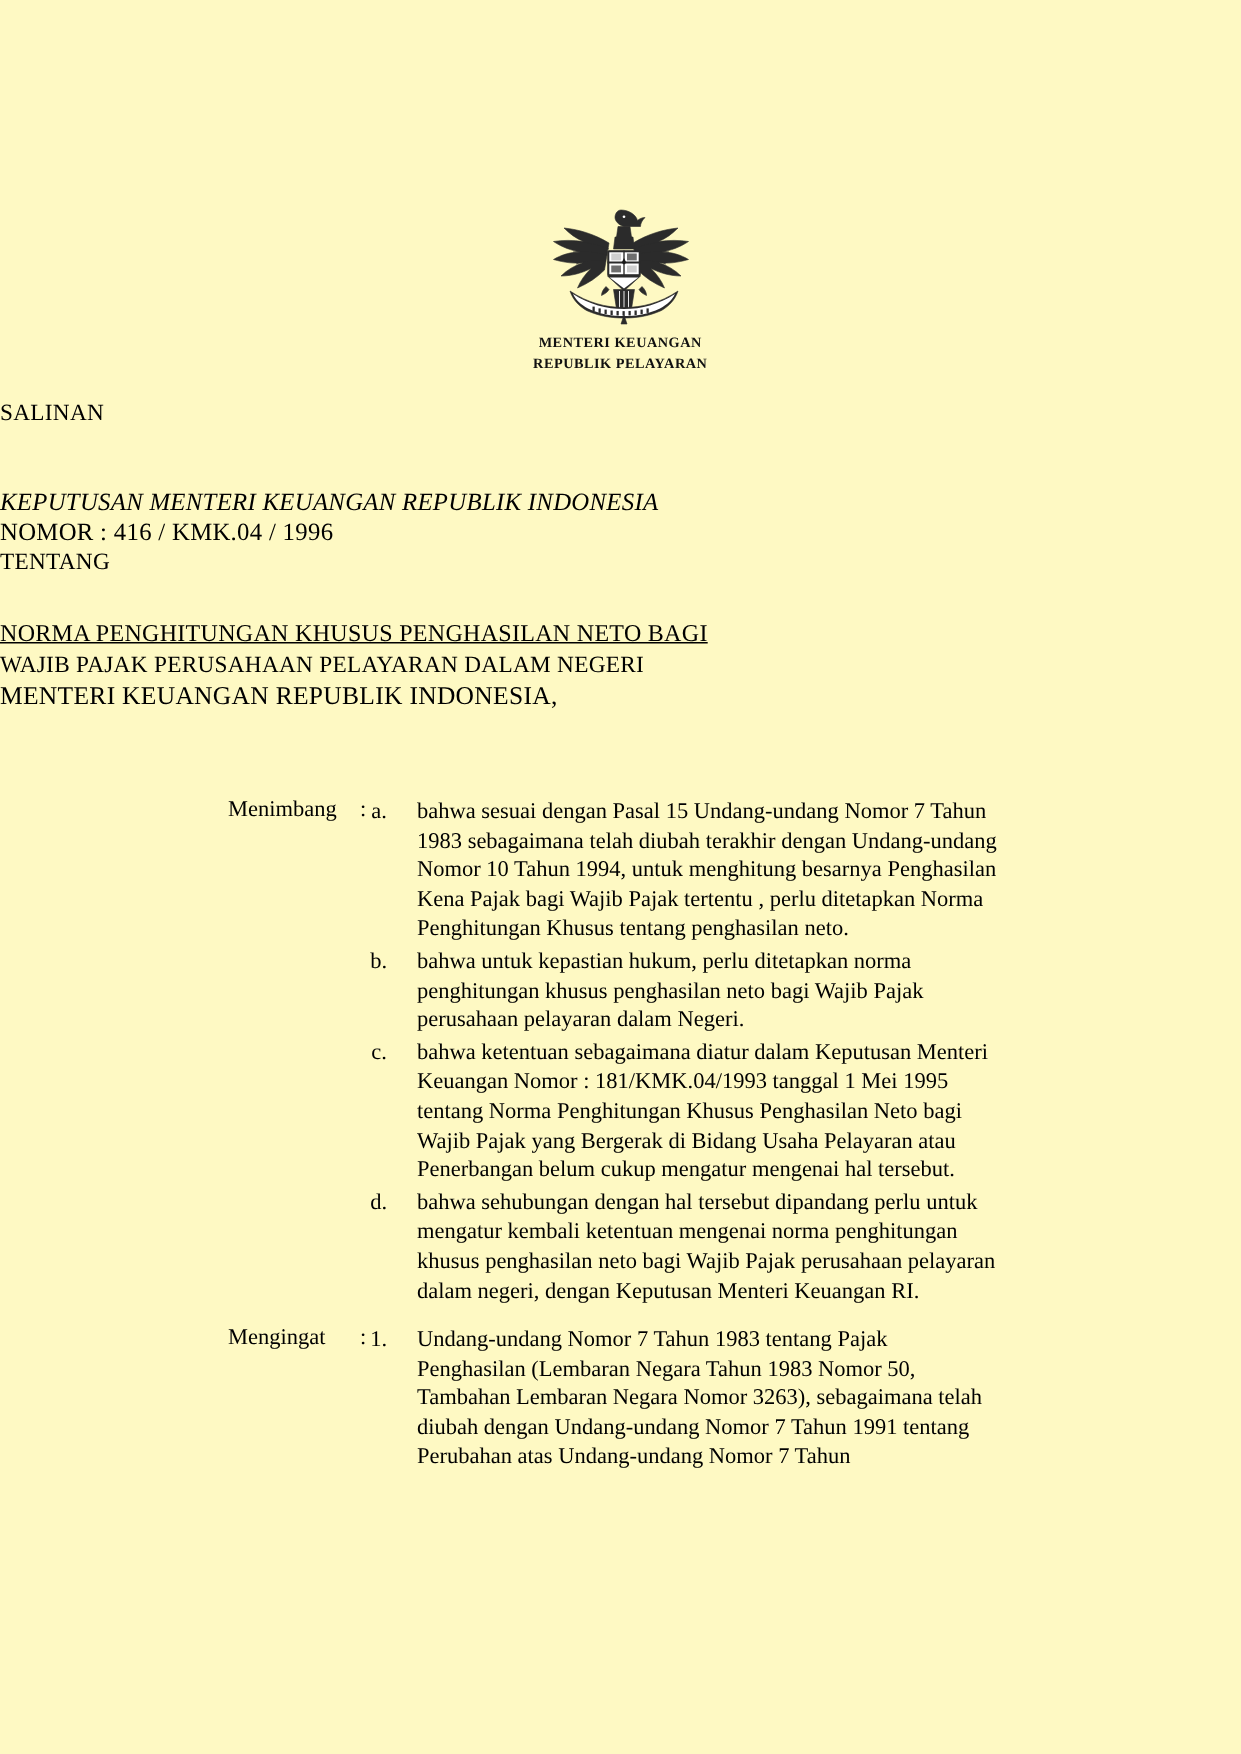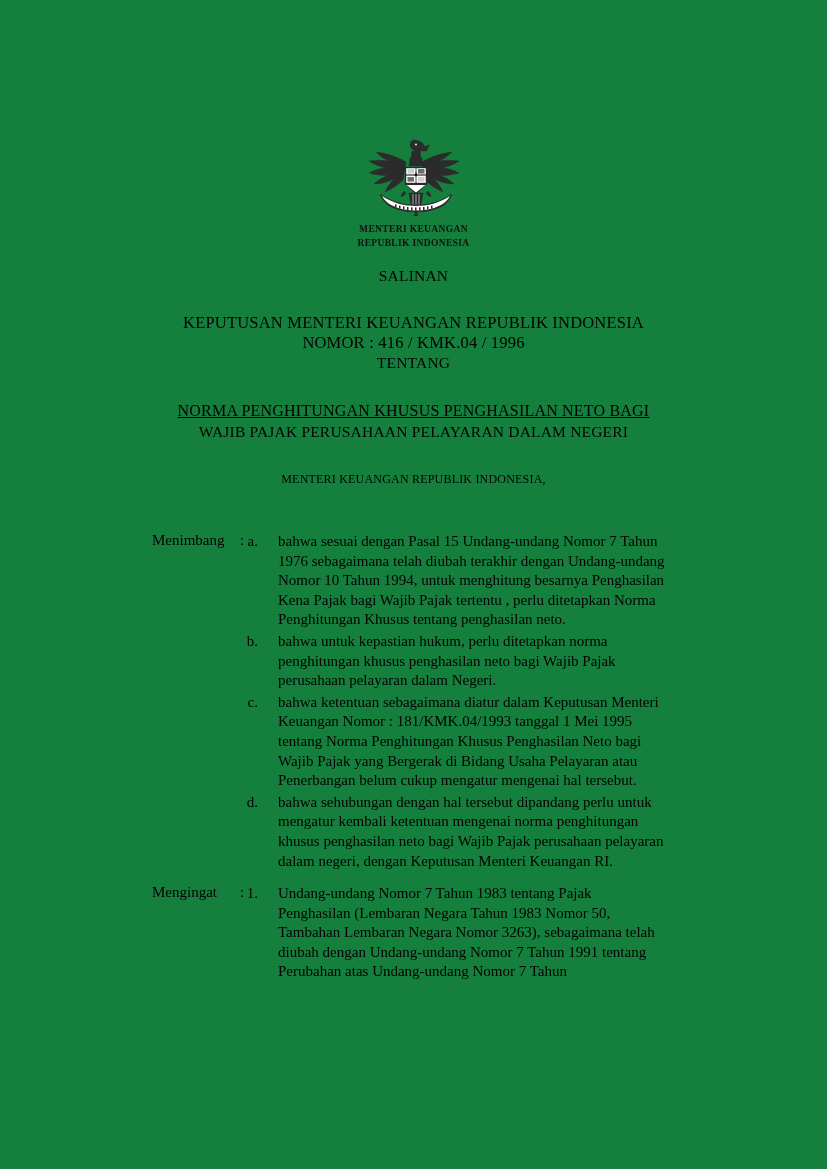--- a/index.html
+++ b/index.html
@@ -9,21 +9,21 @@
   }
   body {
     font-family: "Liberation Serif", "DejaVu Serif", serif;
     color: #000000;
   }
   .page {
     position: relative;
     width: 827px;
     height: 1169px;
     margin: 0 auto;
-    background: #15803d;
+    background: #fef9c3;
     overflow: hidden;
   }
 
   
   .emblem-block {
     position: absolute;
     top: 134px;
     left: 0;
     width: 827px;
     text-align: center;
@@ -43,33 +43,33 @@
     line-height: 11.5px;
     color: #111;
   }
 
   
   .titles {
     position: absolute;
     top: 258px;
     left: 0;
     width: 827px;
-    text-align: center;
+    text-align: left;
   }
   .t-line {
     font-size: 15.5px;
     letter-spacing: 0.2px;
     line-height: 20px;
   }
   .t-salinan  { margin-top: 8px; }
-  .t-keputusan{ margin-top: 27px; font-size: 16.5px; }
+  .t-keputusan{ margin-top: 39px; font-size: 16.5px; font-style: italic; }
   .t-nomor    { font-size: 16.5px; }
   .t-tentang  { }
   .t-subject  { margin-top: 27px; font-size: 16px; line-height: 22px; text-decoration: underline; }
-  .t-menteri  { margin-top: 27px; font-size: 12px; }
+  .t-menteri  { font-size: 17px; }
 
   
   .body-area {
     position: absolute;
     top: 531px;
     left: 0;
     width: 827px;
   }
   .section {
     position: relative;
@@ -186,21 +186,21 @@
           <rect x="53" y="73.4" width="1.5" height="3"></rect>
           <rect x="57" y="73.3" width="1.5" height="3"></rect>
           <rect x="61" y="73" width="1.5" height="3"></rect>
           <rect x="65" y="72.4" width="1.5" height="3"></rect>
           <rect x="69" y="71.6" width="1.5" height="3"></rect>
         </g>
         <path d="M54,76 L52,82 L56,82 Z"></path>
       </g>
     </svg>
     <div class="emblem-caption">MENTERI KEUANGAN</div>
-    <div class="emblem-caption">REPUBLIK INDONESIA</div>
+    <div class="emblem-caption">REPUBLIK PELAYARAN</div>
   </div>
 
   <div class="titles">
     <div class="t-line t-salinan">SALINAN</div>
     <div class="t-line t-keputusan">KEPUTUSAN MENTERI KEUANGAN REPUBLIK INDONESIA</div>
     <div class="t-line t-nomor">NOMOR : 416 / KMK.04 / 1996</div>
     <div class="t-line t-tentang">TENTANG</div>
     <div class="t-line t-subject">NORMA PENGHITUNGAN KHUSUS PENGHASILAN NETO BAGI</div>
     <div class="t-line">WAJIB PAJAK PERUSAHAAN PELAYARAN DALAM NEGERI</div>
     <div class="t-line t-menteri">MENTERI KEUANGAN REPUBLIK INDONESIA,</div>
@@ -209,21 +209,21 @@
   <div class="body-area">
 
     <div class="section">
       <div class="sec-row">
         <span class="sec-label">Menimbang</span>
         <span class="sec-colon">:</span>
       </div>
       <ul class="items">
         <li class="item">
           <span class="item-marker">a.</span>
-          <span class="item-text">bahwa sesuai dengan Pasal 15 Undang-undang Nomor 7 Tahun 1976 sebagaimana telah diubah terakhir dengan Undang-undang Nomor 10 Tahun 1994, untuk menghitung besarnya Penghasilan Kena Pajak bagi Wajib Pajak tertentu , perlu ditetapkan Norma Penghitungan Khusus tentang penghasilan neto.</span>
+          <span class="item-text">bahwa sesuai dengan Pasal 15 Undang-undang Nomor 7 Tahun 1983 sebagaimana telah diubah terakhir dengan Undang-undang Nomor 10 Tahun 1994, untuk menghitung besarnya Penghasilan Kena Pajak bagi Wajib Pajak tertentu , perlu ditetapkan Norma Penghitungan Khusus tentang penghasilan neto.</span>
         </li>
         <li class="item">
           <span class="item-marker">b.</span>
           <span class="item-text">bahwa untuk kepastian hukum, perlu ditetapkan norma penghitungan khusus penghasilan neto bagi Wajib Pajak perusahaan pelayaran dalam Negeri.</span>
         </li>
         <li class="item">
           <span class="item-marker">c.</span>
           <span class="item-text">bahwa ketentuan sebagaimana diatur dalam Keputusan Menteri Keuangan Nomor : 181/KMK.04/1993 tanggal 1 Mei 1995 tentang Norma Penghitungan Khusus Penghasilan Neto bagi Wajib Pajak yang Bergerak di Bidang Usaha Pelayaran atau Penerbangan belum cukup mengatur mengenai hal tersebut.</span>
         </li>
         <li class="item">

